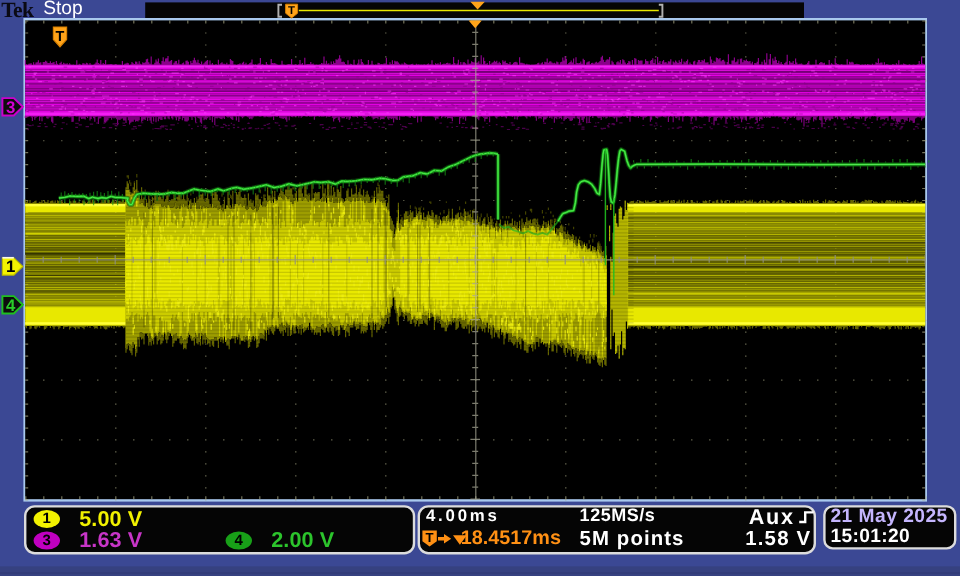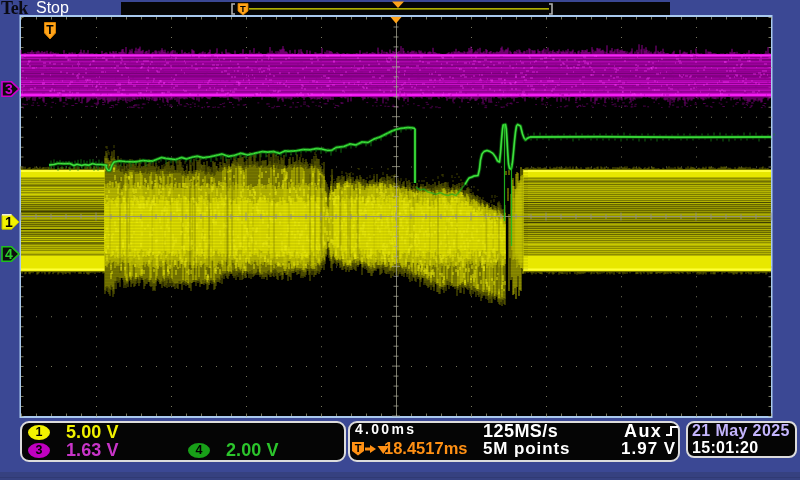--- a/index.html
+++ b/index.html
@@ -292,29 +292,29 @@
 <div class="box" style="left:20px;top:421px;width:326px;height:41px"></div>
 <div class="badge" style="left:28px;top:425px;background:#f2f200">1</div>
 <div class="t" style="left:66px;top:421.5px;color:#f2f200;font-size:18px;letter-spacing:0.1px">5.00 V</div>
 <div class="badge" style="left:28px;top:443px;background:#c000c0">3</div>
 <div class="t" style="left:66px;top:439.5px;color:#c835c8;font-size:18px;letter-spacing:0.1px">1.63 V</div>
 <div class="badge" style="left:188px;top:443px;background:#18a018">4</div>
 <div class="t" style="left:226px;top:439.5px;color:#2cc52c;font-size:18px;letter-spacing:0.1px">2.00 V</div>
 
 <div class="box" style="left:348px;top:421px;width:332px;height:41px"></div>
 <div class="t" style="left:355px;top:420.5px;color:#fff;font-size:14px;letter-spacing:2.3px">4.00ms</div>
-<div class="t" style="left:483px;top:420.5px;color:#fff;font-size:18px;letter-spacing:0.45px">125MS/s</div>
+<div class="t" style="left:483px;top:420.5px;color:#fff;font-size:15px;letter-spacing:0.45px">125MS/s</div>
 <div class="t" style="left:624px;top:420.5px;color:#fff;font-size:18px;letter-spacing:1.4px">Aux</div>
 <svg class="abs" style="left:665px;top:424px" width="16" height="14" viewBox="0 0 16 14">
     <path d="M1 11h5V3h7" stroke="#fff" stroke-width="2" fill="none"></path>
   </svg>
 <svg class="abs" style="left:351px;top:440.5px" width="40" height="15" viewBox="0 0 40 15">
     <path fill="#ff9014" d="M1 1h12v9l-6 4.5l-6-4.5z"></path>
     <text x="7" y="11" font-size="11" font-weight="bold" fill="#000" text-anchor="middle" font-family="Liberation Sans, sans-serif">T</text>
     <path fill="#ff9014" d="M14 6.5h5v-2.5l6 4l-6 4v-2.5h-5z"></path>
     <path fill="#ff9014" d="M26.5 5h11.5l-5.75 8z"></path>
   </svg>
 <div class="t" style="left:384px;top:439px;color:#ff9014;font-size:16.5px;letter-spacing:0px">18.4517ms</div>
 <div class="t" style="left:483px;top:439px;color:#fff;font-size:17px;letter-spacing:0.9px">5M points</div>
-<div class="t" style="left:621px;top:439px;color:#fff;font-size:17px;letter-spacing:1px">1.97 V</div>
+<div class="t" style="left:621px;top:439px;color:#fff;font-size:17px;letter-spacing:1px">1.58 V</div>
 
 <div class="box" style="left:686px;top:421px;width:111px;height:37px;border-radius:8px"></div>
 <div class="t" style="left:692px;top:422px;color:#c4b5fd;font-size:16px;letter-spacing:0.4px">21 May 2025</div>
 <div class="t" style="left:692px;top:438.5px;color:#fff;font-size:16px;letter-spacing:0.3px">15:01:20</div>
 </body></html>

